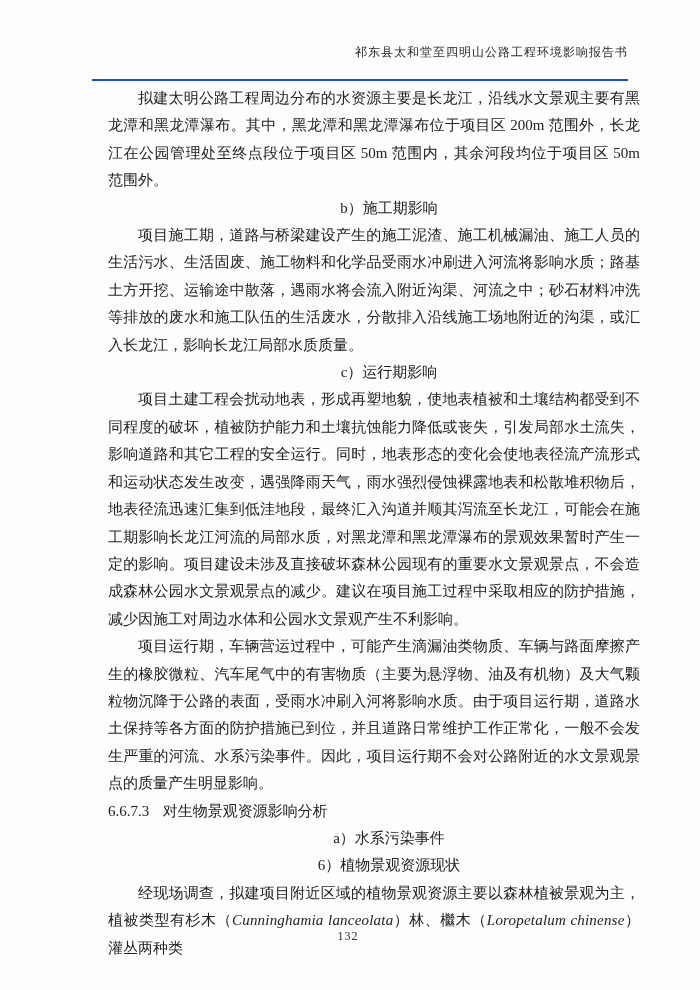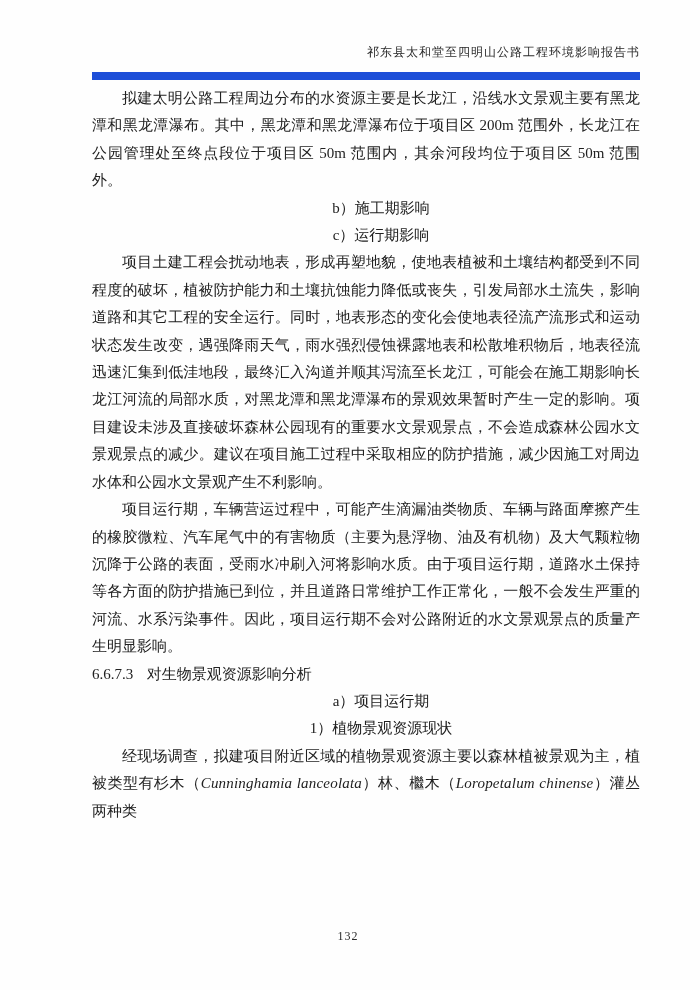--- a/index.html
+++ b/index.html
@@ -17,34 +17,34 @@
   }
   .page {
     position: absolute;
     inset: 0;
     background: #fefefe;
   }
   .header {
     position: absolute;
     top: 44px;
     left: 92px;
-    right: 60px;
-    border-bottom: 8px solid #1d4ed8;
-    padding-bottom: 11px;
+    right: 72px;
+    border-bottom: 2px solid #1d4ed8;
+    padding-bottom: 18px;
   }
   .header-title {
     text-align: right;
     font-size: 12px;
     letter-spacing: 1px;
     color: #2a2a2a;
   }
   .doc-body {
     position: absolute;
     top: 85px;
-    left: 92px;
+    left: 108px;
     right: 60px;
   }
   .doc-body p {
     margin: 0;
     font-size: 15px;
     line-height: 27.4px;
     text-align: justify;
     text-justify: inter-ideograph;
     color: #212121;
   }
@@ -85,34 +85,35 @@
   <div class="header">
     <div class="header-title">祁东县太和堂至四明山公路工程环境影响报告书</div>
   </div>
 
   <div class="doc-body">
 
     <p class="indent">拟建太明公路工程周边分布的水资源主要是长龙江，沿线水文景观主要有黑龙潭和黑龙潭瀑布。其中，黑龙潭和黑龙潭瀑布位于项目区 200m 范围外，长龙江在公园管理处至终点段位于项目区 50m 范围内，其余河段均位于项目区 50m 范围外。</p>
 
     <p class="indent heading-line">b）施工期影响</p>
 
+    <p class="indent">项目施工期，道路与桥梁建设产生的施工泥渣、施工机械漏油、施工人员的生活污水、生活固废、施工物料和化学品受雨水冲刷进入河流将影响水质；路基土方开挖、运输途中散落，遇雨水将会流入附近沟渠、河流之中；砂石材料冲洗等排放的废水和施工队伍的生活废水，分散排入沿线施工场地附近的沟渠，或汇入长龙江，影响长龙江局部水质质量。</p>
 
     <p class="indent heading-line">c）运行期影响</p>
 
     <p class="indent">项目土建工程会扰动地表，形成再塑地貌，使地表植被和土壤结构都受到不同程度的破坏，植被防护能力和土壤抗蚀能力降低或丧失，引发局部水土流失，影响道路和其它工程的安全运行。同时，地表形态的变化会使地表径流产流形式和运动状态发生改变，遇强降雨天气，雨水强烈侵蚀裸露地表和松散堆积物后，地表径流迅速汇集到低洼地段，最终汇入沟道并顺其泻流至长龙江，可能会在施工期影响长龙江河流的局部水质，对黑龙潭和黑龙潭瀑布的景观效果暂时产生一定的影响。项目建设未涉及直接破坏森林公园现有的重要水文景观景点，不会造成森林公园水文景观景点的减少。建议在项目施工过程中采取相应的防护措施，减少因施工对周边水体和公园水文景观产生不利影响。</p>
 
     <p class="indent">项目运行期，车辆营运过程中，可能产生滴漏油类物质、车辆与路面摩擦产生的橡胶微粒、汽车尾气中的有害物质（主要为悬浮物、油及有机物）及大气颗粒物沉降于公路的表面，受雨水冲刷入河将影响水质。由于项目运行期，道路水土保持等各方面的防护措施已到位，并且道路日常维护工作正常化，一般不会发生严重的河流、水系污染事件。因此，项目运行期不会对公路附近的水文景观景点的质量产生明显影响。</p>
 
     <p class="section-heading">
       <span class="sec-num">6.6.7.3</span><span>对生物景观资源影响分析</span>
     </p>
 
-    <p class="indent heading-line">a）项目运行期</p>
+    <p class="indent heading-line">a）水系污染事件</p>
 
-    <p class="indent heading-line">1）植物景观资源现状</p>
+    <p class="indent heading-line">6）植物景观资源现状</p>
 
     <p class="indent"><span>经现场调查，拟建项目附近区域的植物景观资源主要以森林植被景观为主，植被类型有杉木（</span><span class="latin">Cunninghamia lanceolata</span><span>）林、檵木（</span><span class="latin">Loropetalum chinense</span><span>）灌丛两种类</span></p>
 
   </div>
 
   <div class="footer">
     <span class="page-number">132</span>
   </div>
 
 </div>

